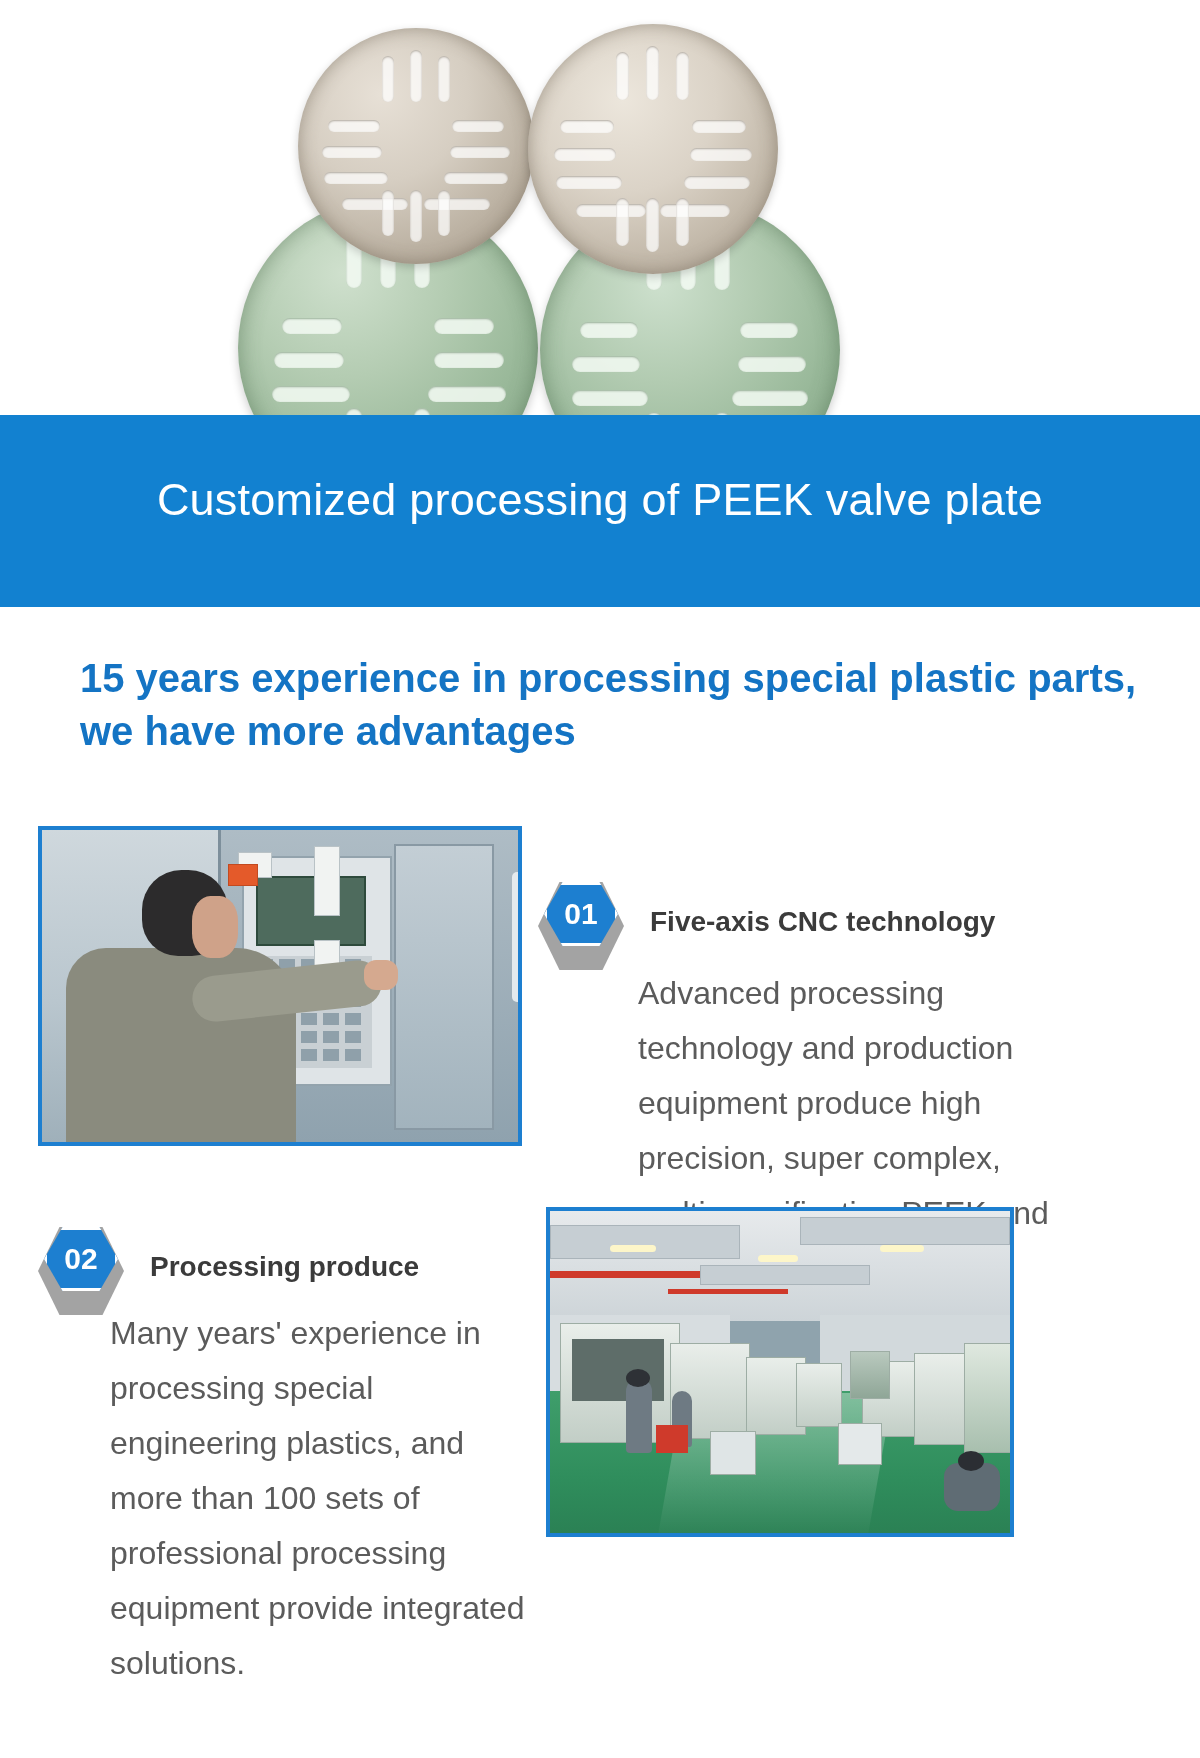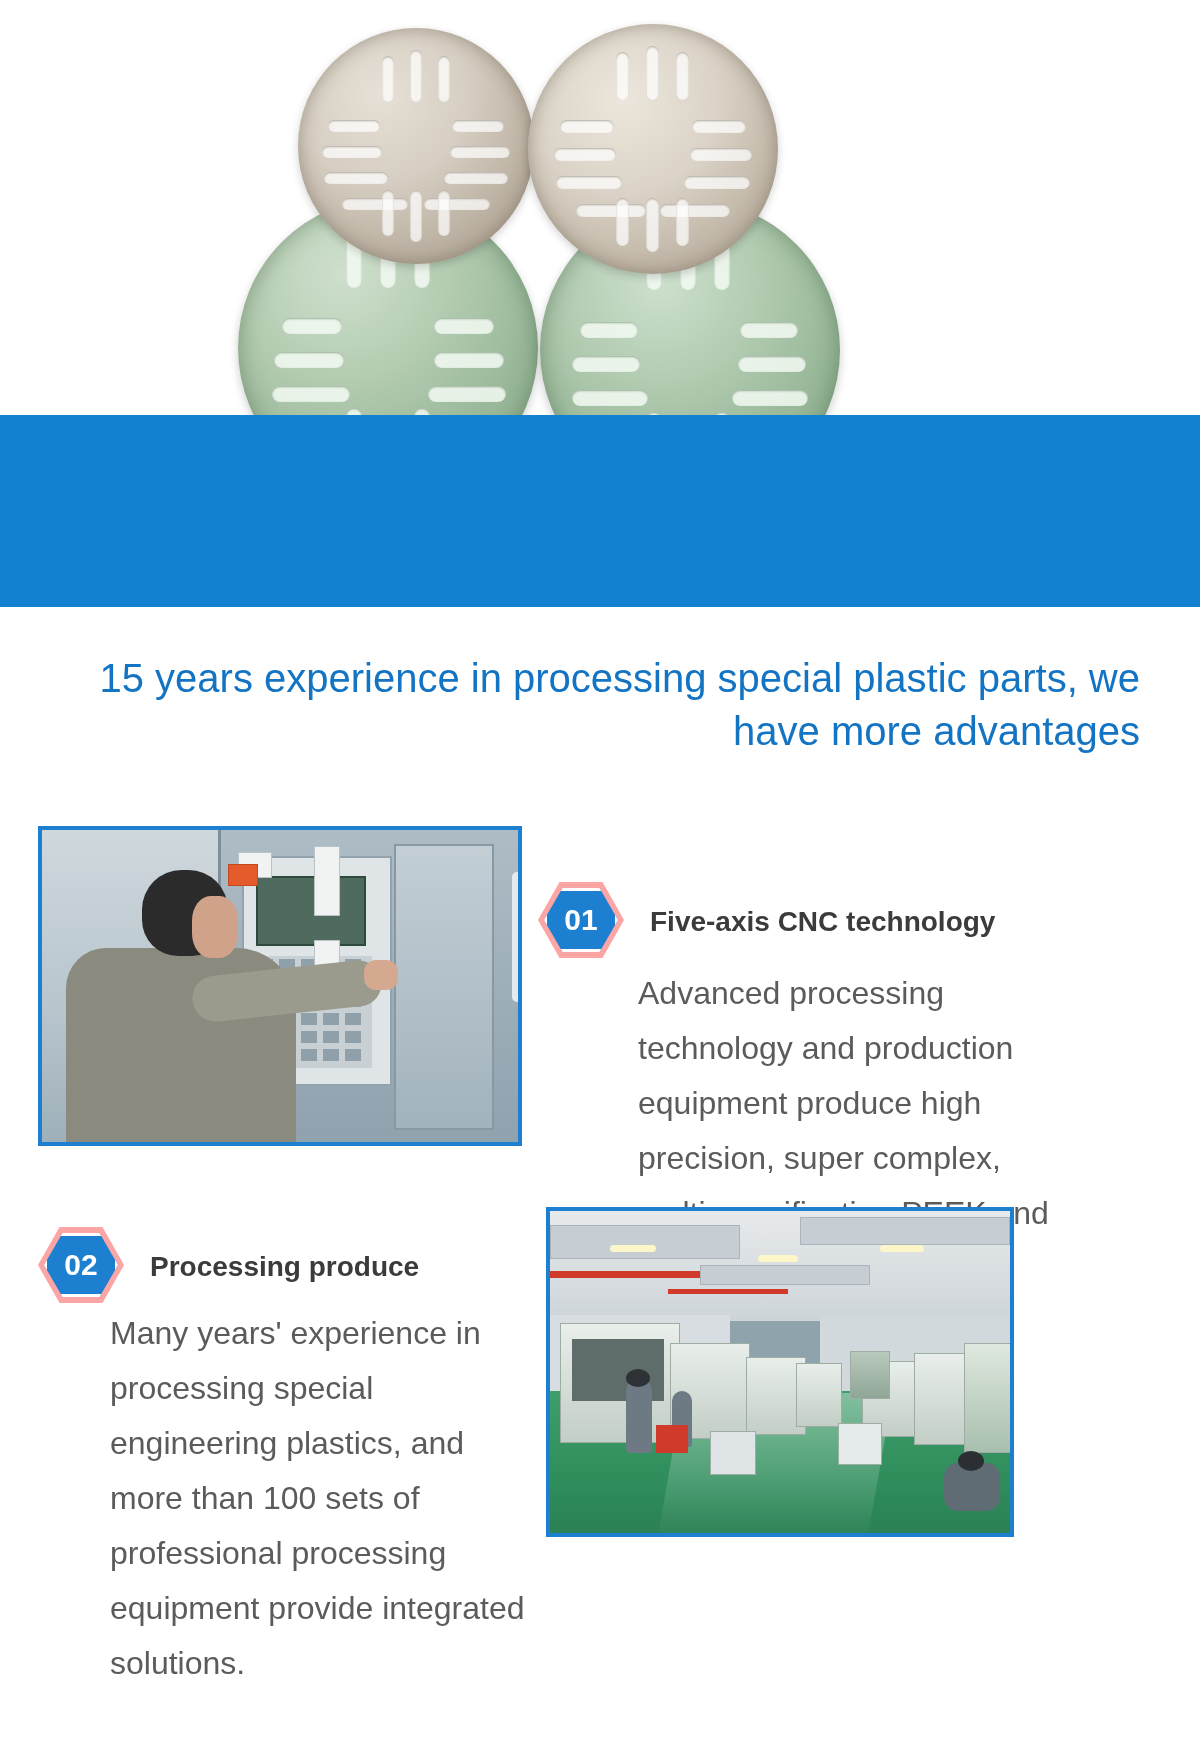--- a/index.html
+++ b/index.html
@@ -77,23 +77,22 @@
     line-height: 1;
   }
 
   
   .headline {
     position: absolute;
     left: 80px; top: 652px;
     width: 1060px;
     color: #1474c4;
     font-size: 40px;
-    font-weight: normal;
+    font-weight: bold;
     line-height: 1.32;
-    text-align: right;
   }
 
   
   .photo-cnc {
     position: absolute;
     left: 38px; top: 826px;
     width: 484px; height: 320px;
     border: 4px solid #1d7fd0;
     background: #9fb0bc;
     overflow: hidden;
@@ -102,24 +101,24 @@
     position: absolute;
     left: 546px; top: 1207px;
     width: 468px; height: 330px;
     border: 4px solid #1d7fd0;
     background: #8fa3ad;
     overflow: hidden;
   }
 
   .hexbadge {
     position: absolute;
-    width: 86px; height: 76px;
-    background: #fca5a5;
+    width: 86px; height: 88px;
+    background: #a3a3a3;
     clip-path: polygon(25% 0%, 75% 0%, 100% 50%, 75% 100%, 25% 100%, 0% 50%);
-    display: flex; align-items: center; justify-content: center;
+    display: flex; align-items: flex-start; justify-content: center;
   }
   .hexbadge .inner {
     width: 74px; height: 64px;
     background: #1d7fd0;
     border: 3px solid #ffffff;
     clip-path: polygon(25% 0%, 75% 0%, 100% 50%, 75% 100%, 25% 100%, 0% 50%);
     display: flex; align-items: center; justify-content: center;
     color: #ffffff;
     font-size: 30px;
     font-weight: bold;
@@ -243,20 +242,21 @@
     <div class="slot slot-metal" style="left:88px;  top:28px;  width:13px;  height:48px;"></div>
     <div class="slot slot-metal" style="left:118px; top:22px;  width:13px;  height:54px;"></div>
     <div class="slot slot-metal" style="left:148px; top:28px;  width:13px;  height:48px;"></div>
     <div class="slot slot-metal" style="left:88px;  top:174px; width:13px;  height:48px;"></div>
     <div class="slot slot-metal" style="left:118px; top:174px; width:13px;  height:54px;"></div>
     <div class="slot slot-metal" style="left:148px; top:174px; width:13px;  height:48px;"></div>
   </div>
 </div>
 
 <div class="banner">
+  <div class="banner-title">Customized processing of PEEK valve plate</div>
 </div>
 
 <div class="headline">15 years experience in processing special plastic parts, we have more advantages</div>
 
 <div class="photo-cnc">
   <div class="p1-wall"></div>
   <div class="p1-cab"></div>
   <div class="p1-door"></div>
   <div class="p1-handle"></div>
   <div class="p1-panel"></div>

